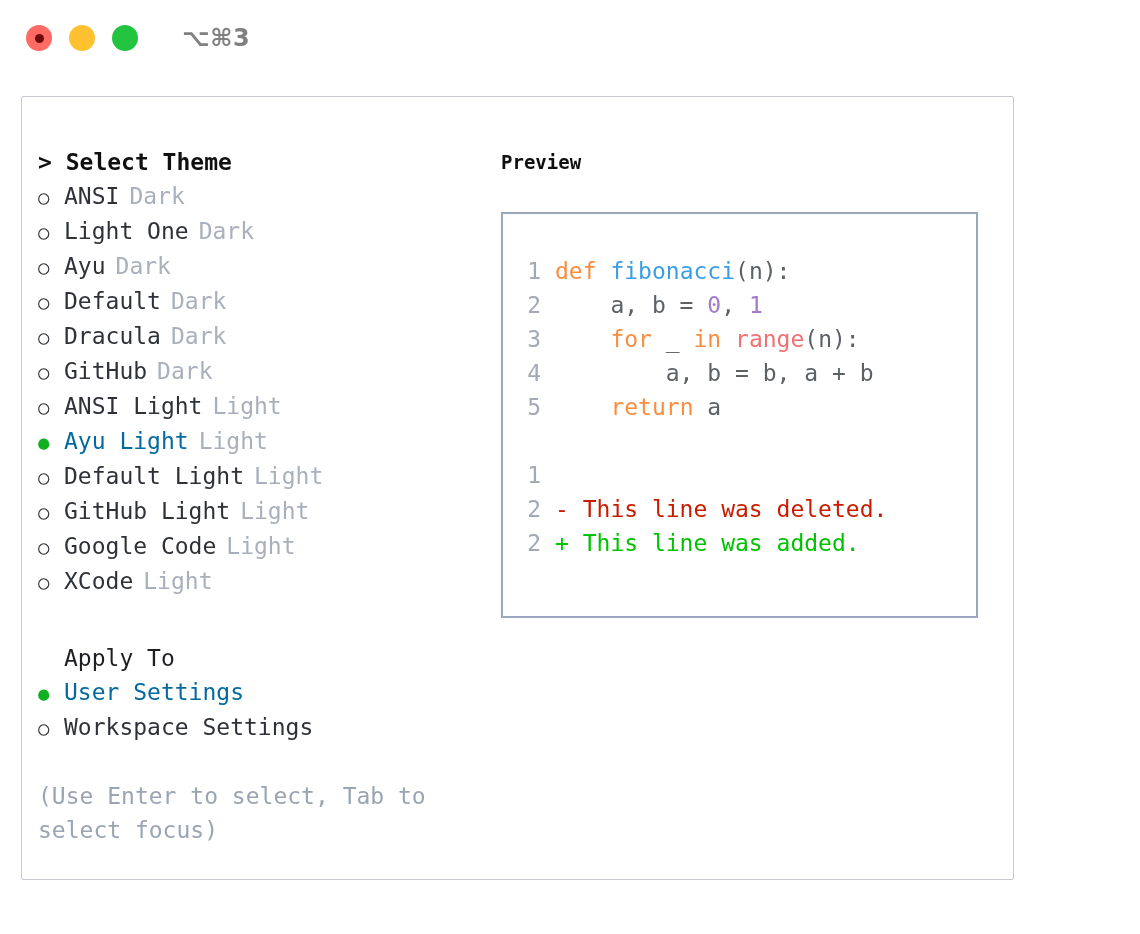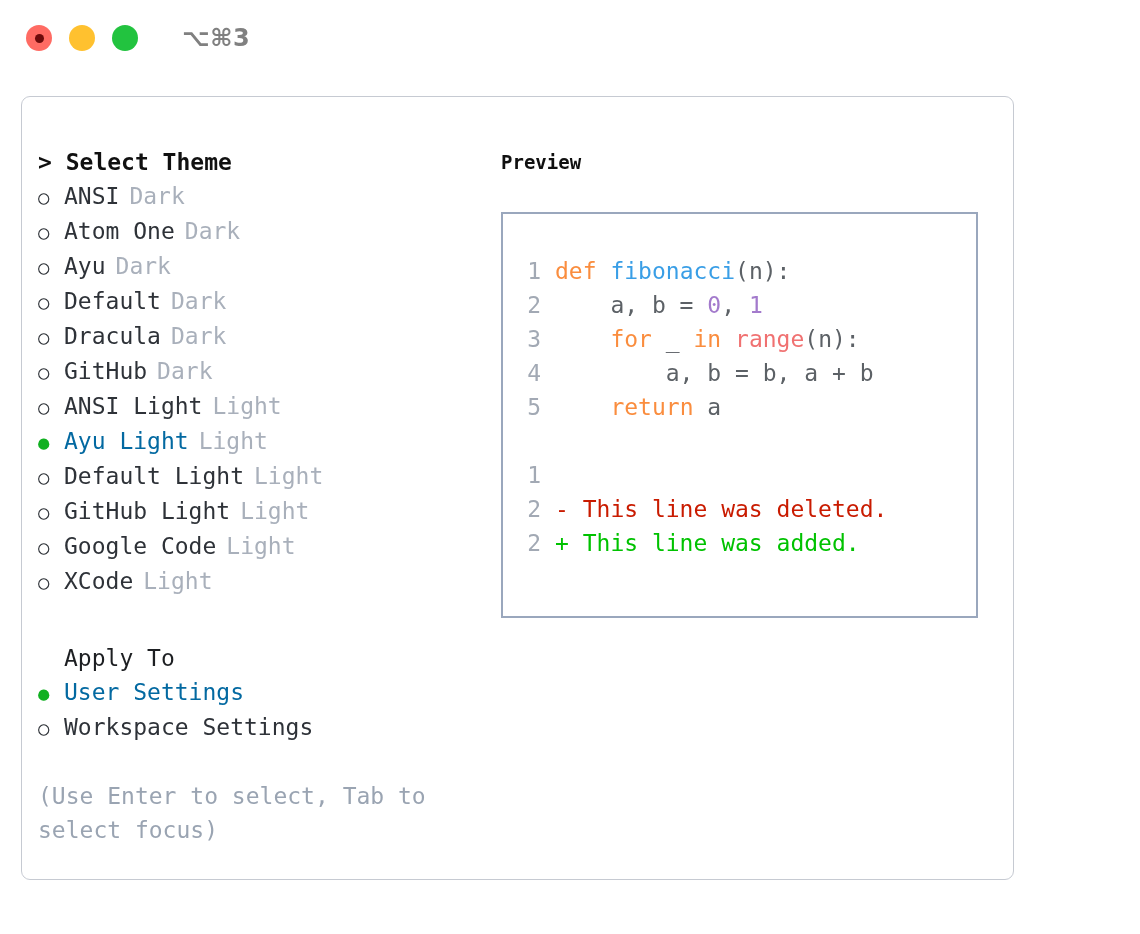--- a/index.html
+++ b/index.html
@@ -66,21 +66,21 @@
 
   
   .panel {
     position: absolute;
     left: 21px;
     top: 96px;
     width: 993px;
     height: 784px;
     box-sizing: border-box;
     border: 1px solid #c6cad2;
-    border-radius: 9px;
+    border-radius: 2px;
     background: #ffffff;
   }
 
   .columns {
     display: flex;
     padding: 48px 0 0 0;
   }
   .col-left {
     width: 460px;
     padding-left: 16px;
@@ -202,21 +202,21 @@
         <div class="section-head">&gt; Select Theme</div>
 
         <div>
           <div class="opt">
             <span class="marker">○</span>
             <span class="opt-name">ANSI</span>
             <span class="opt-kind">Dark</span>
           </div>
           <div class="opt">
             <span class="marker">○</span>
-            <span class="opt-name">Atom One</span>
+            <span class="opt-name">Light One</span>
             <span class="opt-kind">Dark</span>
           </div>
           <div class="opt">
             <span class="marker">○</span>
             <span class="opt-name">Ayu</span>
             <span class="opt-kind">Dark</span>
           </div>
           <div class="opt">
             <span class="marker">○</span>
             <span class="opt-name">Default</span>

